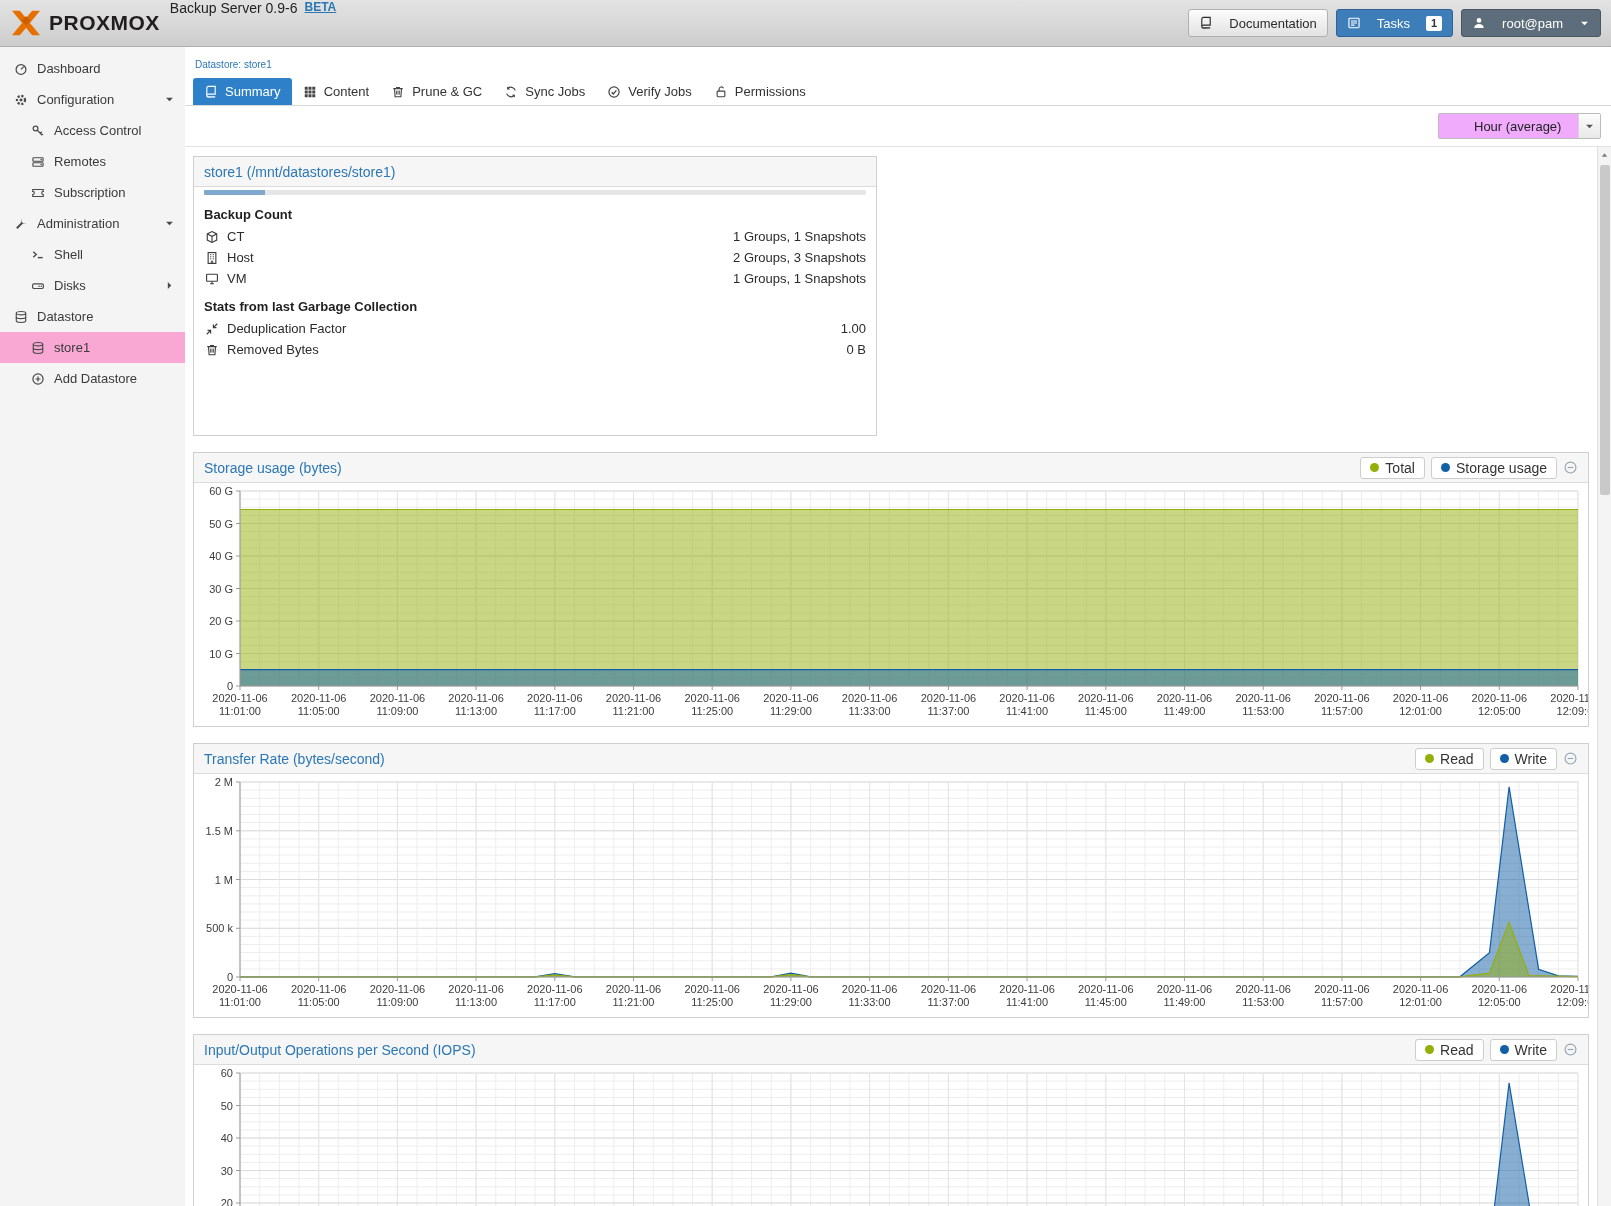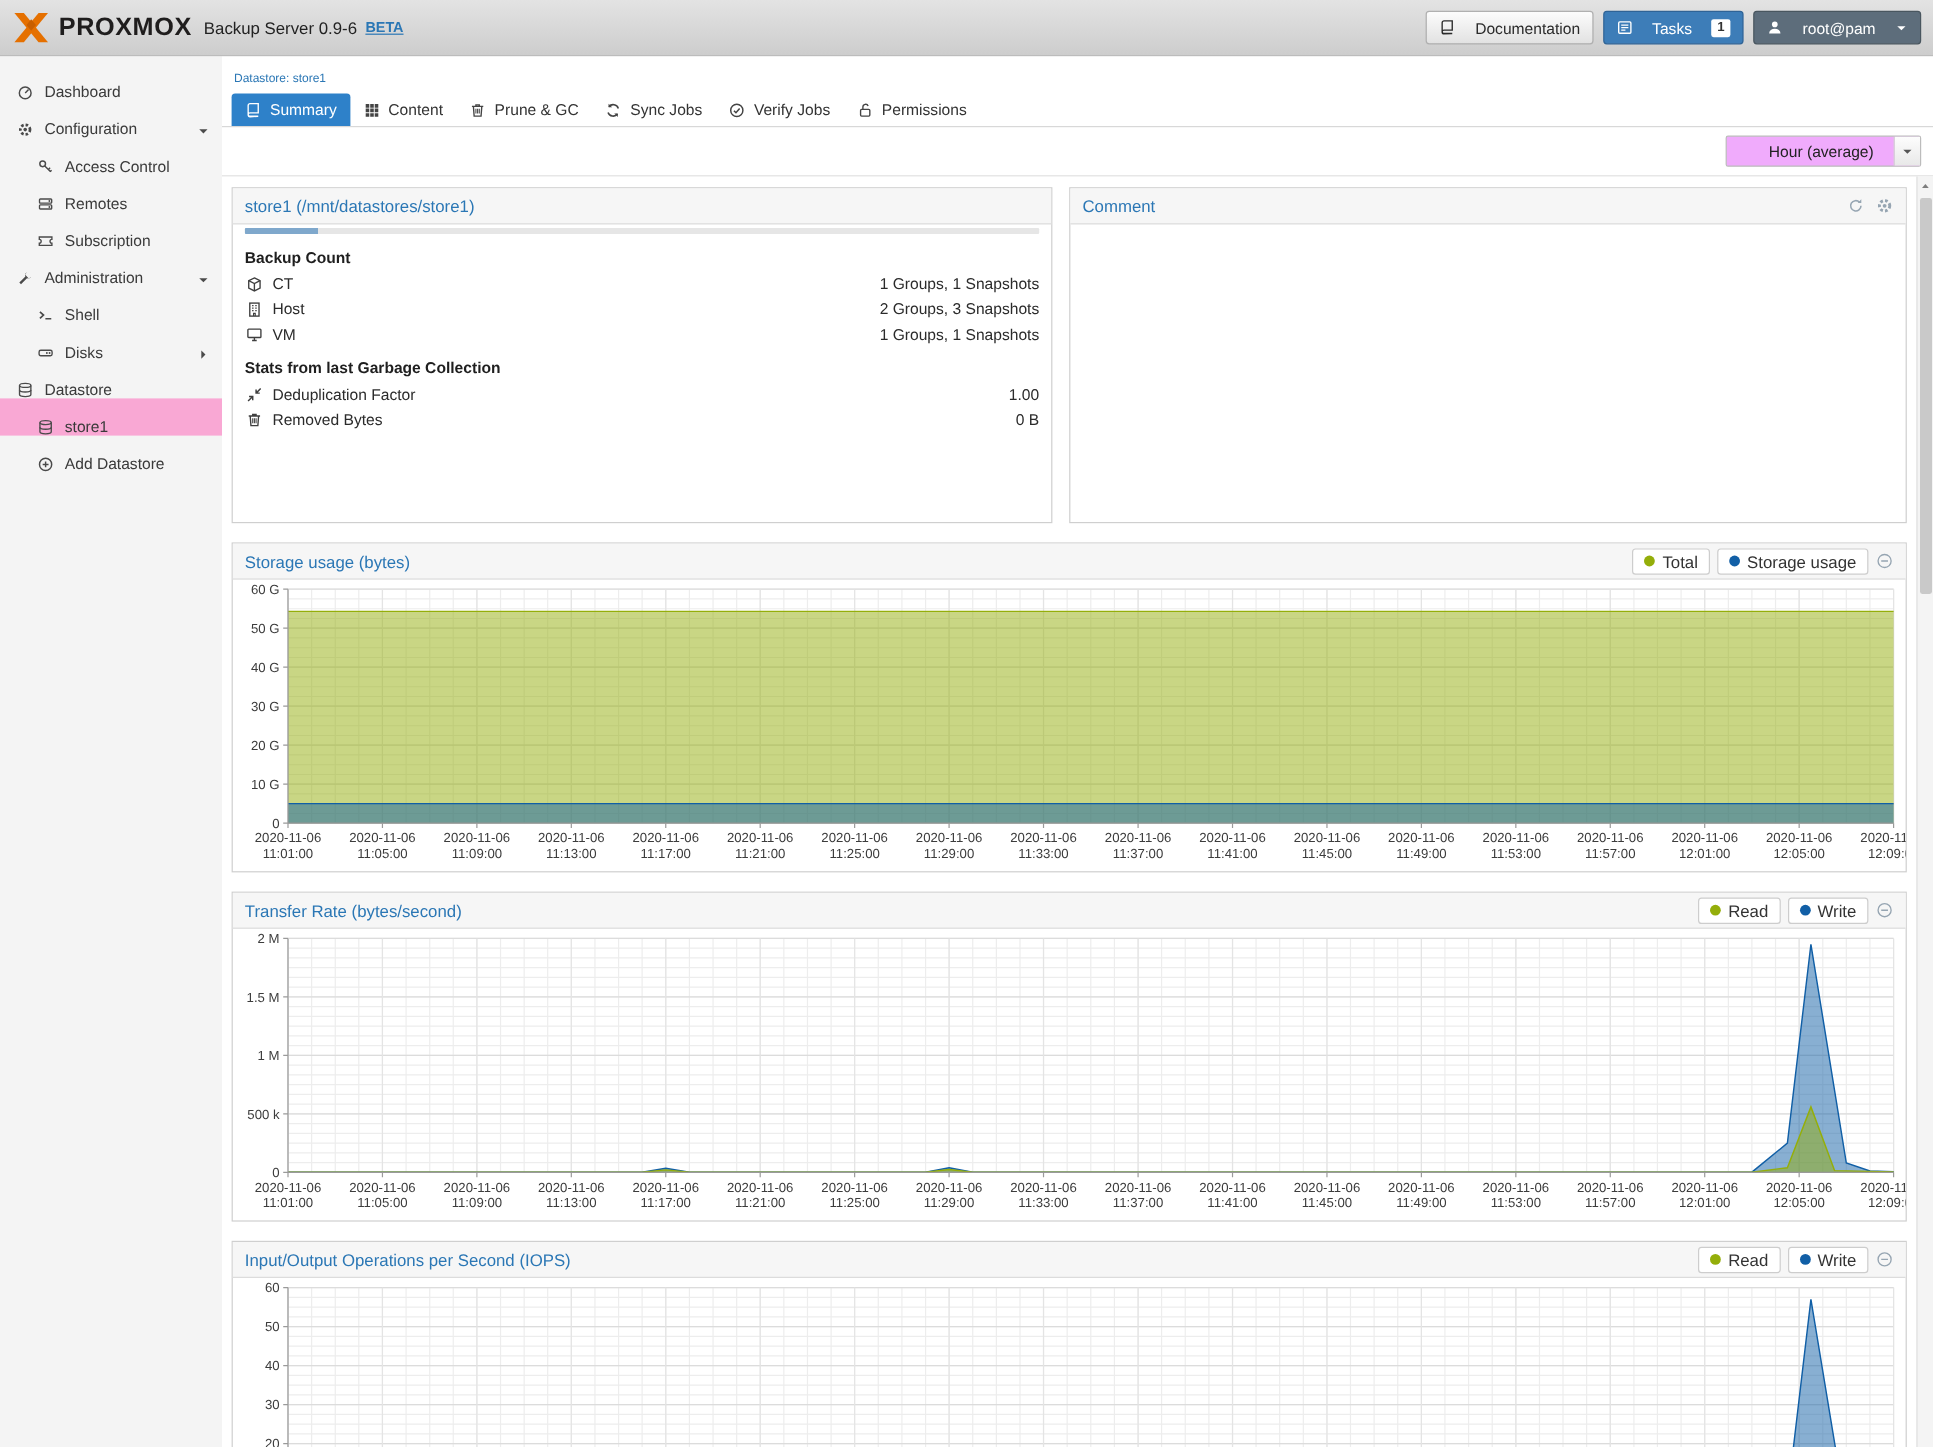--- a/index.html
+++ b/index.html
@@ -1,39 +1,39 @@
 <!DOCTYPE html>
 <html><head>
 <meta charset="utf-8">
 <style>
   * { margin:0; padding:0; box-sizing:border-box; }
   html,body { width:1611px; height:1206px; overflow:hidden;
     font-family:"Liberation Sans","DejaVu Sans",sans-serif; font-size:13px; color:#2b2b2b; background:#fff; }
   .svgi { width:14px; height:14px; display:block; }
 
   
-  .topbar { height:47px; display:flex; align-items:center; padding:0 10px;
+  .topbar { height:47px; display:flex; padding:0 10px;
     background:linear-gradient(#e3e3e3,#cdcdcd); border-bottom:1px solid #aeaeae; }
   .brand { display:flex; align-items:center; gap:7px; }
   .brand-text { font-size:21px; font-weight:bold; letter-spacing:.5px; color:#1f1d1d; }
   .product { margin-left:10px; font-size:14px; color:#222; }
   .beta { margin-left:7px; font-size:12px; font-weight:bold; color:#2b77b5; text-decoration:underline; cursor:pointer; }
   .top-right { margin-left:auto; display:flex; align-items:center; gap:8px; }
   .btn { display:inline-flex; align-items:center; gap:16px; height:28px; padding:0 10px;
     border:1px solid #b0b0b0; border-radius:3px; background:linear-gradient(#fcfcfc,#e2e2e2);
     font-size:13px; color:#2b2b2b; cursor:pointer; }
   .btn-tasks { background:#3d7db8; border-color:#2f6396; color:#fff; }
   .btn-user  { background:#5d6d7b; border-color:#49565f; color:#fff; }
   .badge { background:#fff; color:#333; font-size:11px; font-weight:bold; line-height:15px;
     padding:0 5px; border-radius:2px; }
 
   
   .app-body { display:flex; height:1159px; }
   .sidebar { width:185px; background:#f4f4f4; flex:none; padding-top:6px; }
-  .nav-item { display:flex; align-items:flex-end; gap:8px; height:31px; padding:0 10px 0 13px; cursor:pointer; color:#3a3a3a; }
+  .nav-item { display:flex; align-items:center; gap:8px; height:31px; padding:0 10px 0 13px; cursor:pointer; color:#3a3a3a; }
   .nav-item .ic { color:#4a4a4a; width:16px; display:flex; justify-content:center; }
   .nav-item.child { padding-left:30px; }
   .nav-item.selected { background:#f9a8d4; }
   .nav-caret { margin-left:auto; color:#4a4a4a; }
   .nav-caret .svgi { width:11px; height:11px; }
 
   .main { flex:1; display:flex; flex-direction:column; background:#fff; min-width:0; }
   .crumb-row { padding:9px 10px 7px; }
   .page-title { color:#2b77b5; font-size:10px; }
   .tabs-row { display:flex; align-items:flex-end; padding:0 8px; border-bottom:1px solid #d8d8d8; }
@@ -476,38 +476,20 @@
                     <svg class="svgi">
                       <use href="#i-trash"></use>
                     </svg>
                   </span>
                 <span>Removed Bytes</span>
                 <span class="val">0 B</span>
               </div>
             </div>
           </div>
 
-          <div class="panel comment-panel">
-            <div class="panel-header">
-              <span class="panel-title">Comment</span>
-              <span class="panel-tools">
-                <span class="tool">
-                    <svg class="svgi">
-                      <use href="#i-rotate"></use>
-                    </svg>
-                  </span>
-                <span class="tool">
-                    <svg class="svgi">
-                      <use href="#i-gear"></use>
-                    </svg>
-                  </span>
-              </span>
-            </div>
-            <div class="panel-body"></div>
-          </div>
         </div>
 
         <div class="panel chart-panel">
           <div class="panel-header">
             <span class="panel-title">Storage usage (bytes)</span>
             <span class="legend">
               <span class="legend-item">
                 <i class="dot" style="background: rgb(148, 174, 10);"></i>
                 <span>Total</span>
               </span>

